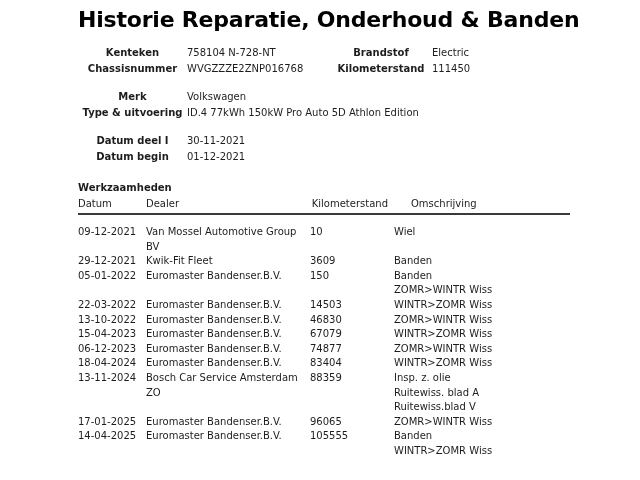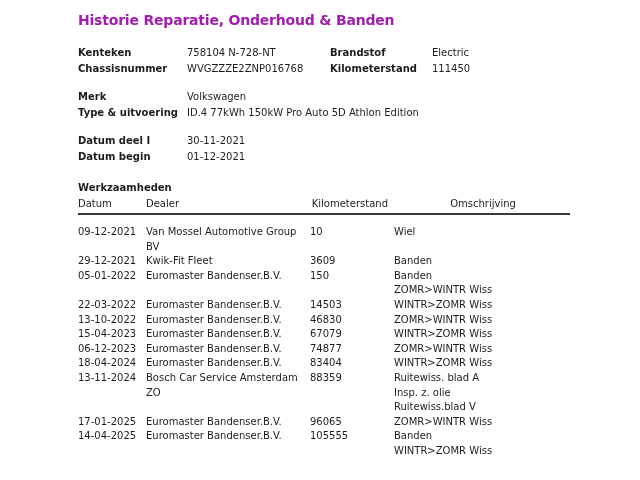--- a/index.html
+++ b/index.html
@@ -4,42 +4,42 @@
 <style>
   html,body{margin:0;padding:0;background:#ffffff;}
   body{
     width:640px;height:480px;overflow:hidden;
     font-family:"DejaVu Sans","Liberation Sans",sans-serif;
     color:#1d1d1d;font-size:10px;
     -webkit-font-smoothing:antialiased;
   }
   .page{padding:10px 0 0 78px;width:552px;}
   .title{
-    font-size:14px;font-weight:bold;color:#a21caf;
+    font-size:22px;font-weight:bold;color:#000000;
     line-height:20px;letter-spacing:-0.2px;
   }
-  .lbl{font-weight:bold;}
+  .lbl{font-weight:bold;text-align:center;}
   .info-grid{
     display:grid;grid-template-columns:109px 143px 102px 1fr;
     line-height:15.5px;margin-top:15px;
   }
   .info-grid-2col{
     display:grid;grid-template-columns:109px 1fr;
     line-height:15.5px;margin-top:13px;
   }
   .info-grid-2col.dates{}
   .section-title{font-weight:bold;margin-top:16px;line-height:15px;}
   .wtable{width:492px;}
   .thead{
     display:grid;grid-template-columns:68px 164px 78px 1fr;
     line-height:13px;margin-top:2px;padding-bottom:3px;
     border-bottom:2px solid #3a3a3a;
   }
   .col-km-h{text-align:right;}
-  .col-oms-h{padding-left:8px;text-align:center;}
+  .col-oms-h{padding-left:23px;}
   .tbody{padding-top:10px;}
   .trow{
     display:grid;grid-template-columns:68px 164px 78px 1fr;
     line-height:14.6px;
   }
   .cell-km{padding-right:10px;}
   .cell-oms{padding-left:6px;}
 </style>
 </head>
 <body>
@@ -200,22 +200,22 @@
           <div>
             <div>13-11-2024</div>
           </div>
           <div>
             <div>Bosch Car Service Amsterdam ZO</div>
           </div>
           <div class="cell-km">
             <div>88359</div>
           </div>
           <div class="cell-oms">
+            <div>Insp. z. olie</div>
             <div>Ruitewiss. blad A</div>
-            <div>Insp. z. olie</div>
             <div>Ruitewiss.blad V</div>
           </div>
         </div>
         <div class="trow">
           <div>
             <div>17-01-2025</div>
           </div>
           <div>
             <div>Euromaster Bandenser.B.V.</div>
           </div>

